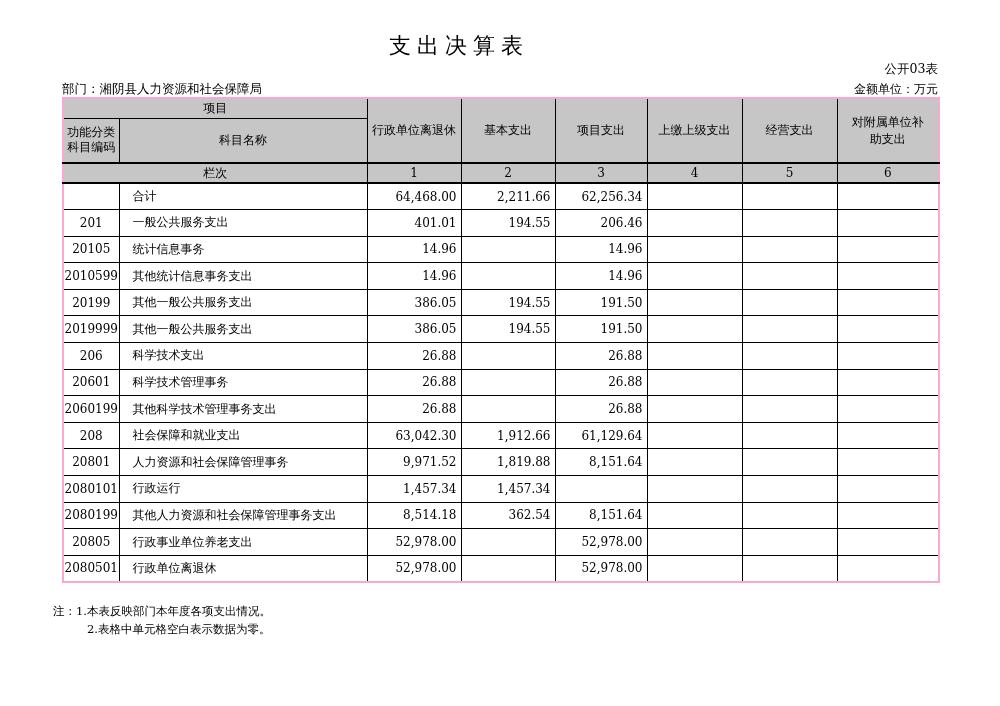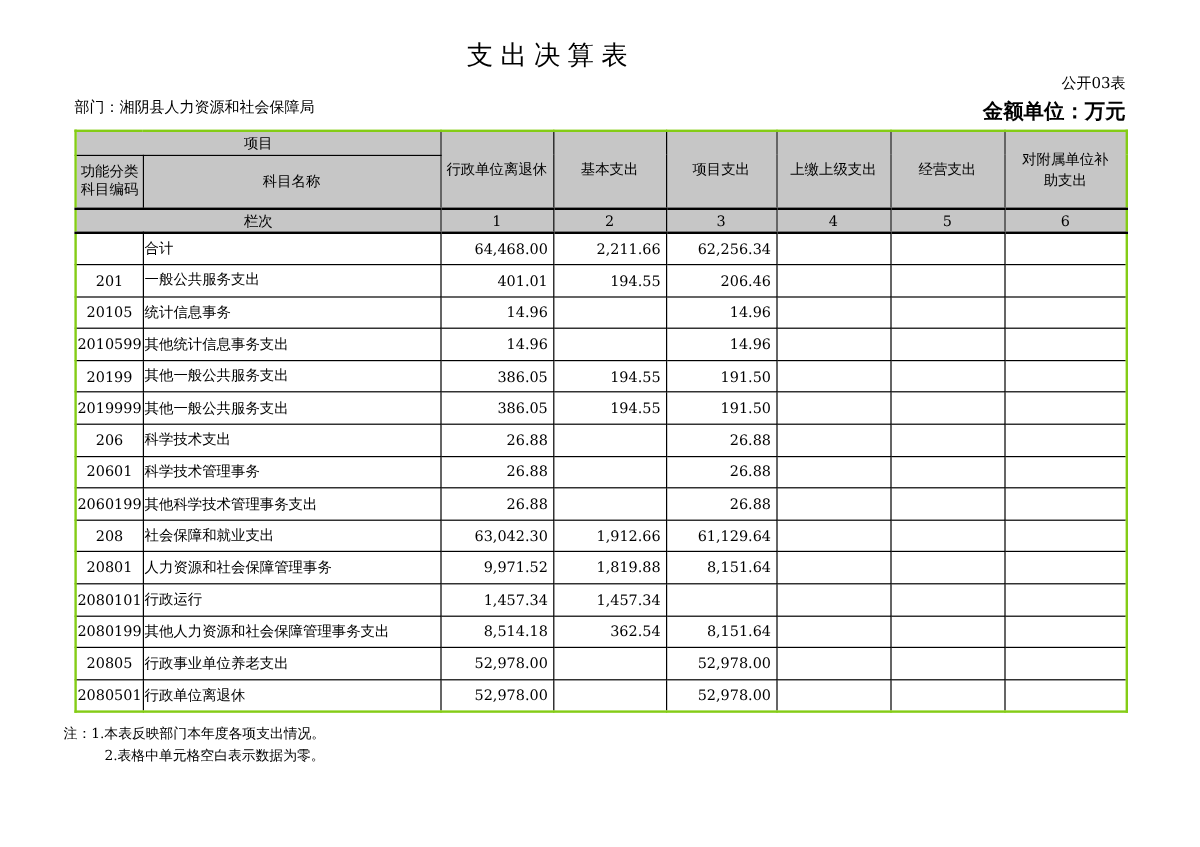--- a/index.html
+++ b/index.html
@@ -35,31 +35,30 @@
   .meta-dept {
     position: absolute;
     top: 81px;
     left: 62px;
     font-size: 12.5px;
   }
   .meta-unit {
     position: absolute;
     top: 81px;
     right: 62px;
-    font-size: 17px;
-    font-weight: bold;
+    font-size: 12px;
   }
   table.fin {
     position: absolute;
-    top: 108px;
+    top: 97px;
     left: 62px;
     width: 876px;
     border-collapse: collapse;
     table-layout: fixed;
-    border: 2px solid #84cc16;
+    border: 2px solid #f9a8d4;
   }
   table.fin th, table.fin td {
     border: 1px solid #000;
     font-size: 12px;
     font-weight: normal;
     vertical-align: middle;
     overflow: hidden;
   }
   table.fin thead th {
     background: #c6c6c6;
@@ -69,21 +68,21 @@
   tr.hdr-main th { height: 45px; }
   tr.rank th {
     height: 20px;
     border-top: 2px solid #000;
     border-bottom: 2px solid #000;
   }
   th.code-head { white-space: pre-line; line-height: 1.3; }
   th.subsidy-head { padding: 0 12px; line-height: 1.4; }
   table.fin tbody td { height: 26.6px; background: #ffffff; }
   td.code { text-align: center; }
-  td.name { text-align: left; padding-left: 1px; }
+  td.name { text-align: left; padding-left: 13px; }
   td.num  { text-align: right; padding-right: 4px; }
   .notes {
     position: absolute;
     top: 602px;
     left: 53px;
     font-size: 11.5px;
     line-height: 1.6;
   }
   .note-2 { padding-left: 34px; }
 </style>

